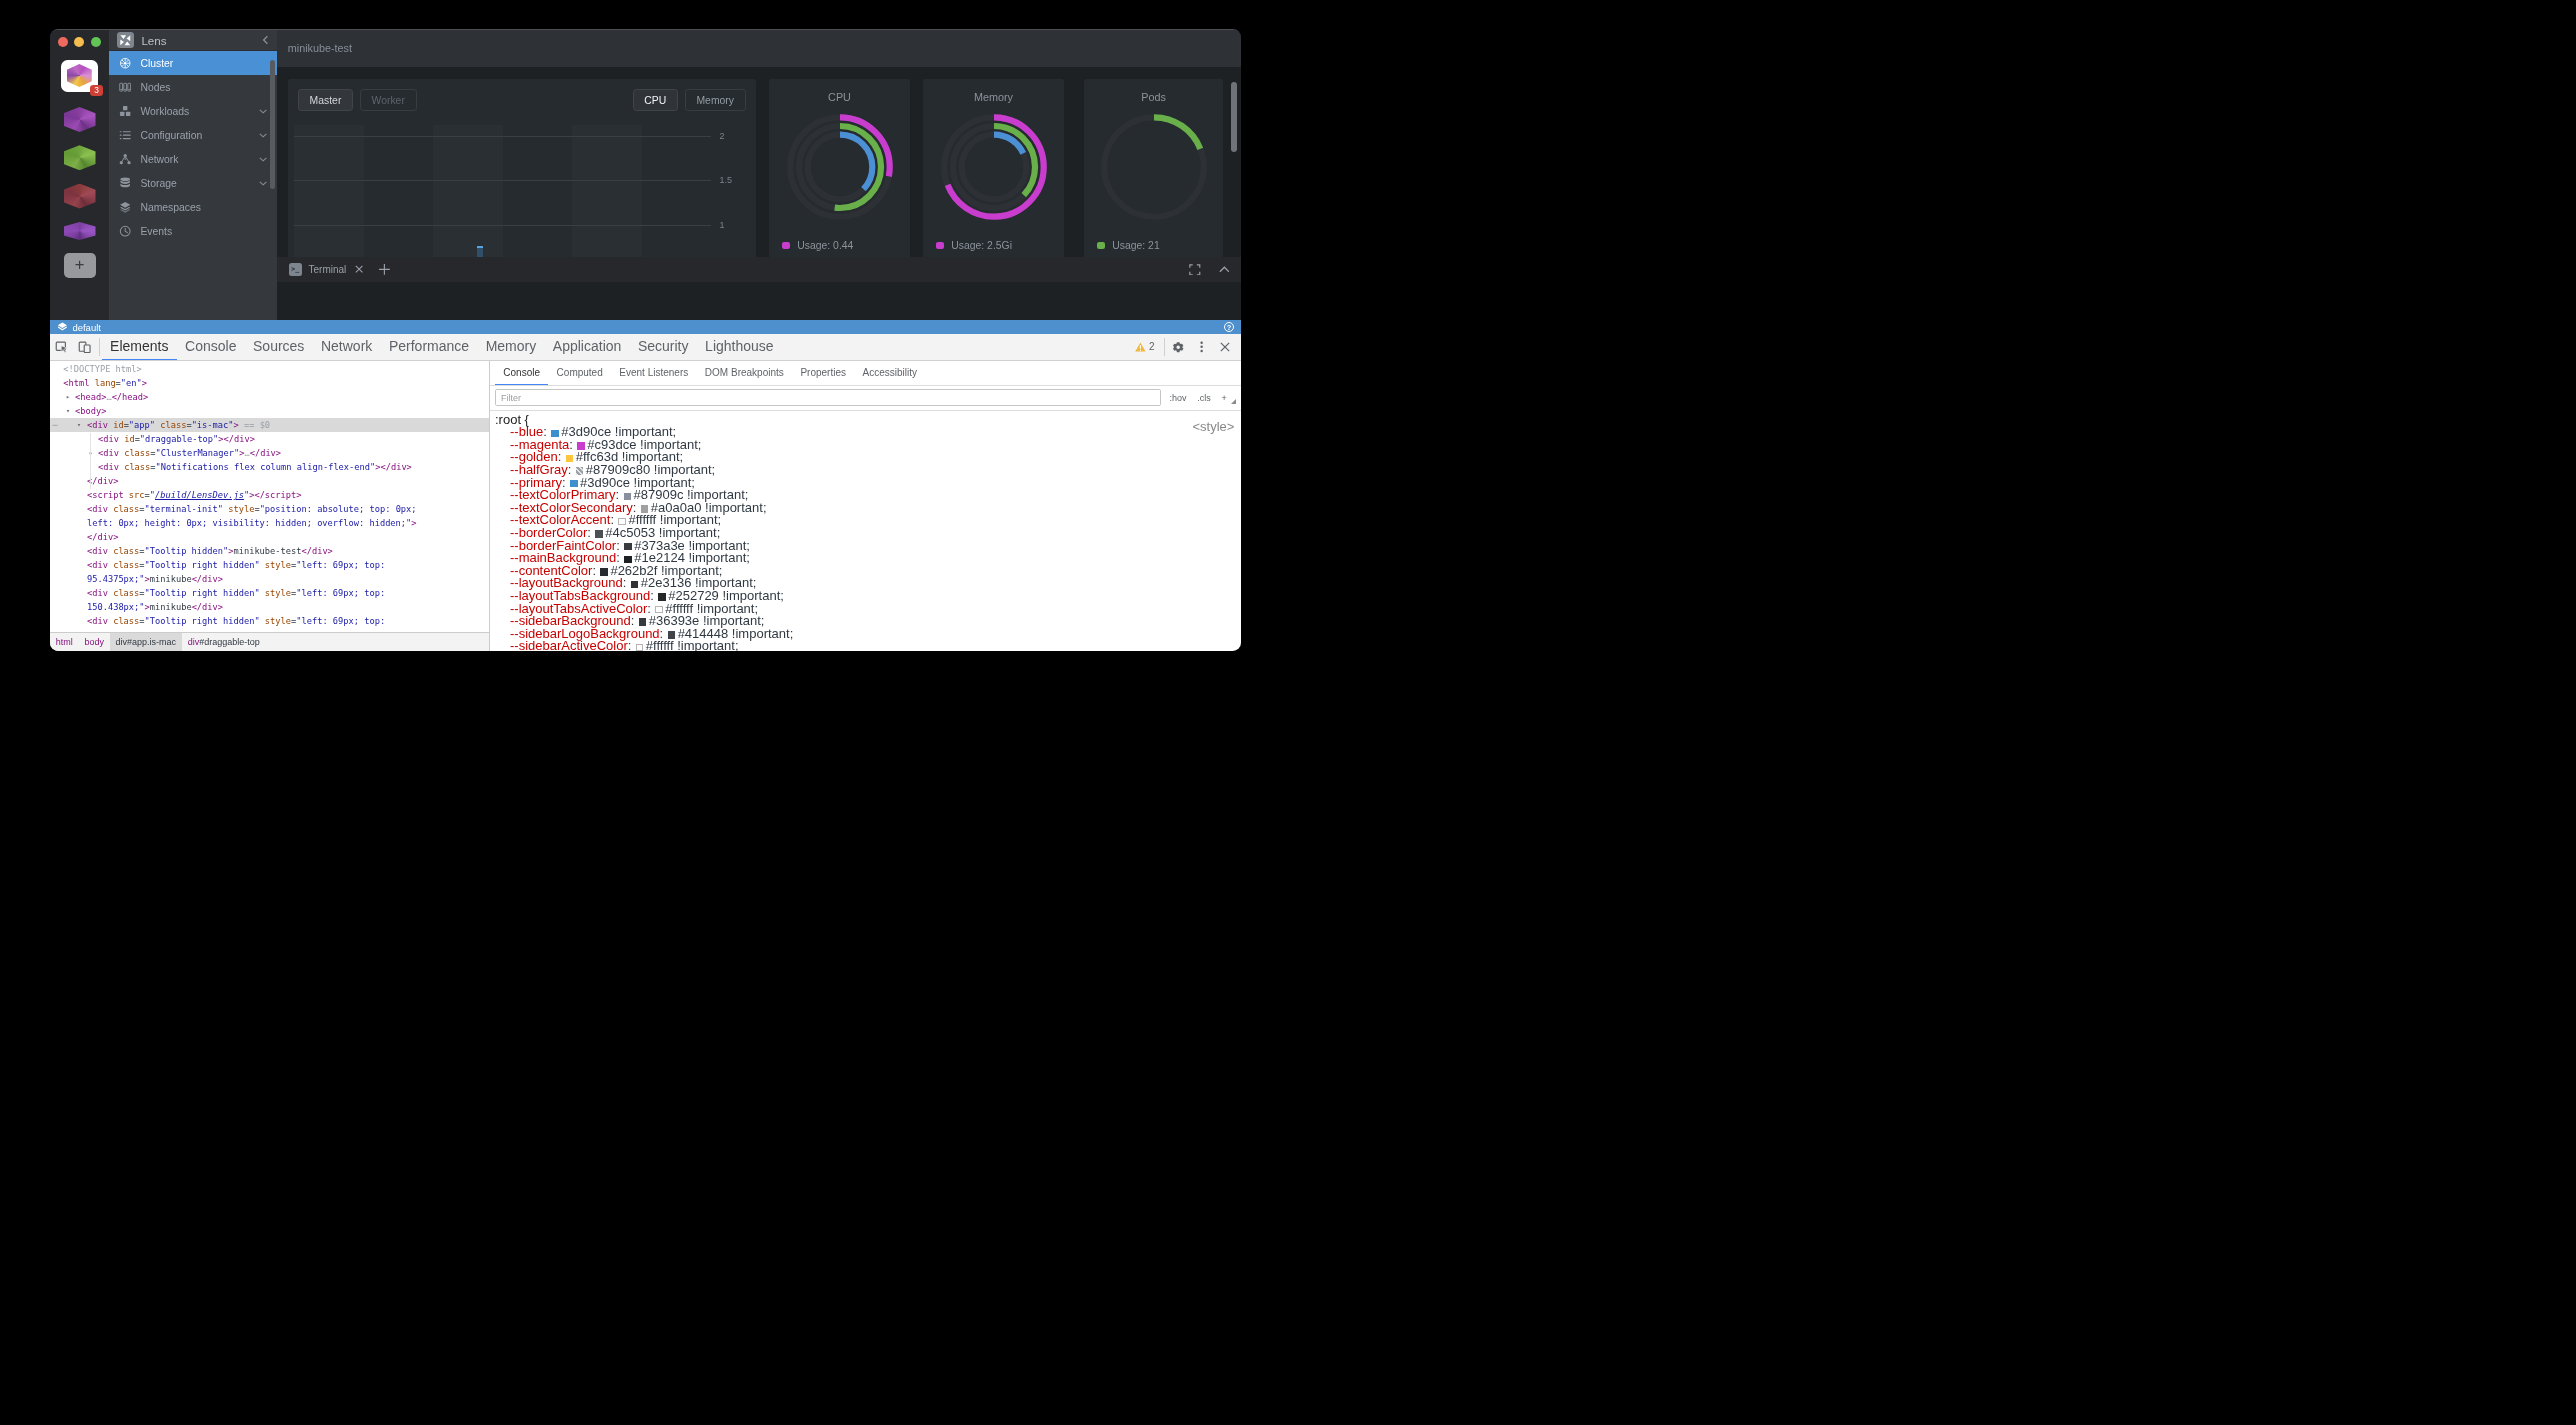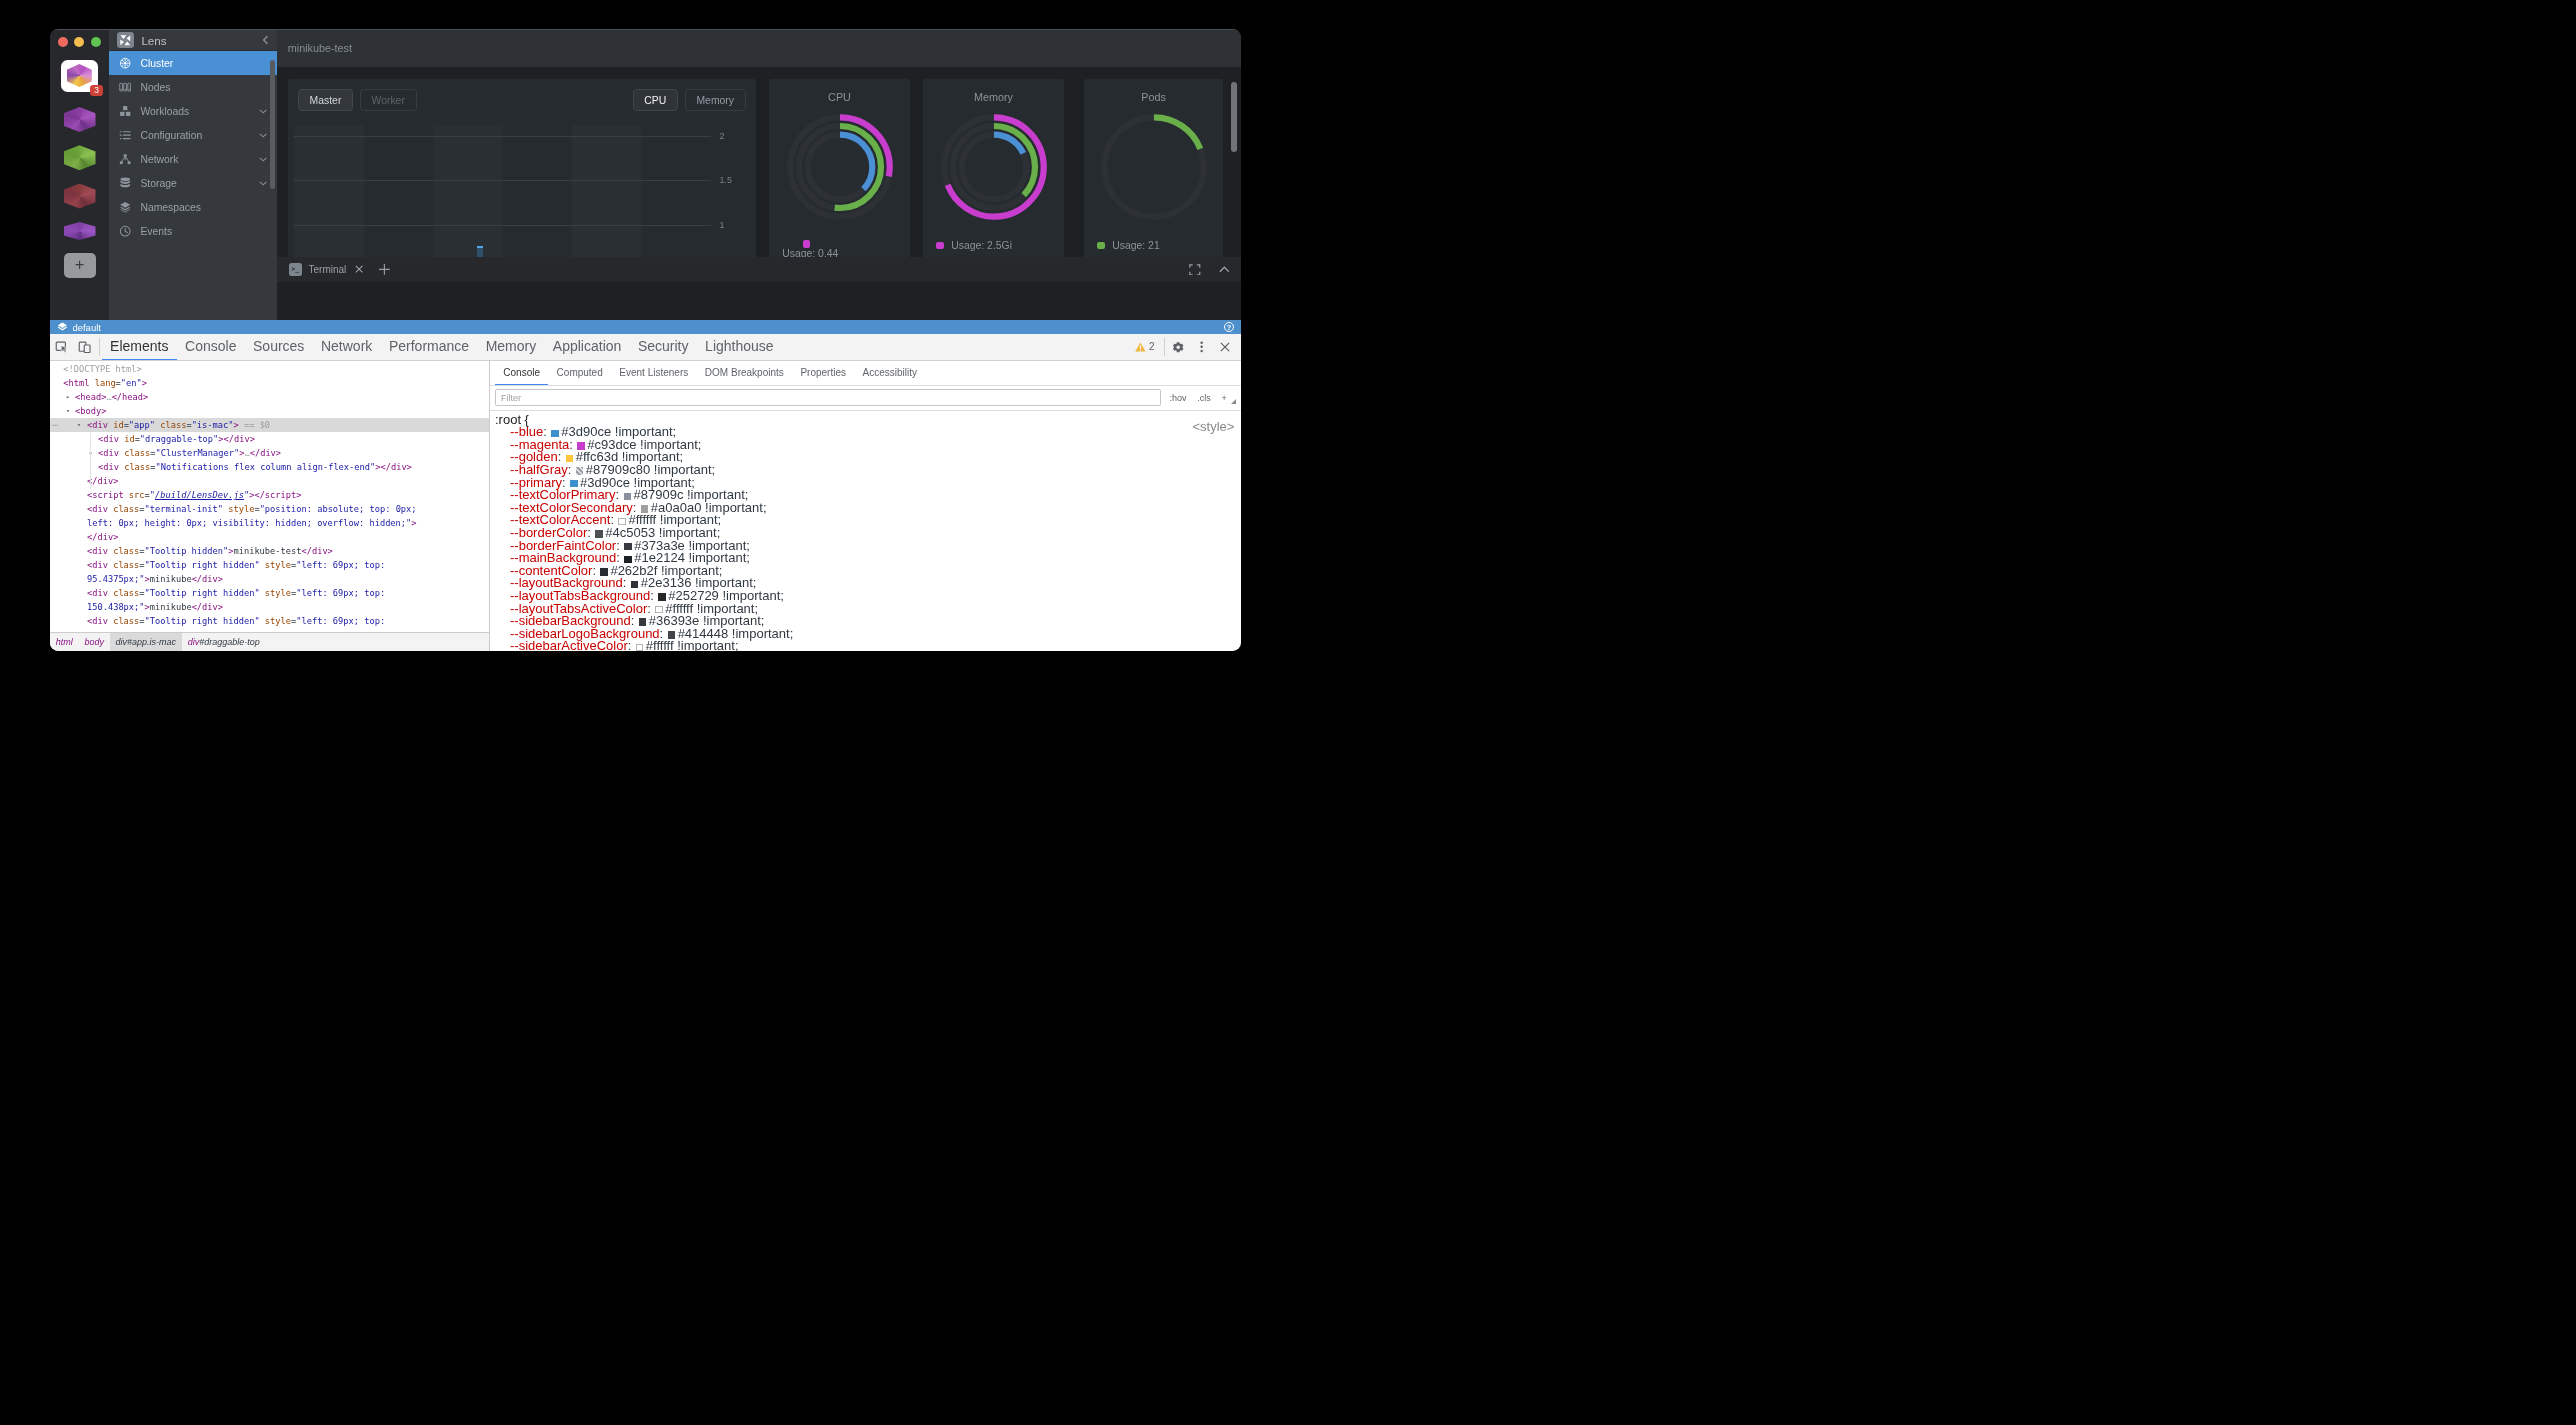--- a/index.html
+++ b/index.html
@@ -99,21 +99,21 @@
   #dom-code { flex:1; overflow:hidden; position:relative; padding-top:1.7px;
     font-family:"DejaVu Sans Mono","Liberation Mono",monospace; font-size:8.7px; }
   .cl { height:14px; line-height:14px; white-space:pre; position:relative; }
   .cl.sel { background:#d9d9d9; }
   .cl .arrow { position:absolute; font-size:6.6px; color:#727272; top:0; }
   .cl .gut { position:absolute; left:2.5px; color:#9aa0a6; }
   .tk-t { color:#881280; } .tk-a { color:#994500; } .tk-v { color:#1a1aa6; }
   .tk-p { color:#303942; } .tk-g { color:#9aa0a6; }
   .tk-l { color:#1a1aa6; text-decoration:underline;font-style:italic; }
   #guide { position:absolute; left:40px; width:0.8px; background:#e3e3e3; }
-  #crumbs { height:20px; background:#f3f3f3; border-top:0.8px solid #ccc; display:flex; align-items:center; font-size:9px;font-style:italic; }
+  #crumbs { height:20px; background:#f3f3f3; border-top:0.8px solid #ccc; display:flex; align-items:center; font-size:9px; }
   .crumb { padding:0 5.8px; line-height:19px; white-space:nowrap; }
   .crumb.sel { background:#dadada; }
   #dt-rightpane { flex:1; display:flex; flex-direction:column; min-width:0; }
   #style-tabs { height:25px; border-bottom:0.8px solid #ddd; display:flex; padding-left:5px; }
   .st-tab { padding:0 8.3px; line-height:23px; font-size:10px; color:#5f6368; border-bottom:1.7px solid transparent; white-space:nowrap; }
   .st-tab.active { color:#333; border-bottom-color:#4285f4; }
   #filter-row { height:25px; border-bottom:0.8px solid #ddd; display:flex; align-items:center; }
   #filter-input { flex:1; margin:0 8.3px 0 5px; height:16.6px; border:0.8px solid #c5c5c5; border-radius:1.7px;
     font-size:9px; padding:0 5px; color:#333; outline:none; }
   #filter-input::placeholder { color:#9e9e9e; }
@@ -338,21 +338,21 @@
           <div class="panel donut-panel" style="left: 492px; width: 141px;">
             <div class="d-title">CPU</div>
             <svg class="donut" width="116" height="116" viewBox="-70 -70 140 140">
               <circle cx="0" cy="0" r="60" fill="none" stroke="#2d3136" stroke-width="7.5"></circle>
               <circle cx="0" cy="0" r="60" fill="none" stroke="#c93dce" stroke-width="7.5" stroke-dasharray="105.55751316061705 376.99111843077515" transform="rotate(-90)"></circle>
               <circle cx="0" cy="0" r="49.5" fill="none" stroke="#2d3136" stroke-width="7.5"></circle>
               <circle cx="0" cy="0" r="49.5" fill="none" stroke="#69b04b" stroke-width="7.5" stroke-dasharray="161.72918980680257 311.01767270538954" transform="rotate(-90)"></circle>
               <circle cx="0" cy="0" r="39" fill="none" stroke="#2d3136" stroke-width="7.5"></circle>
               <circle cx="0" cy="0" r="39" fill="none" stroke="#4b90d5" stroke-width="7.5" stroke-dasharray="90.66636398260142 245.04422698000386" transform="rotate(-90)"></circle>
             </svg>
-            <div class="leg" style="top: 161px; flex-direction: column;">
+            <div class="leg" style="top: 161px;">
               <div class="sw" style="background: rgb(201, 61, 206);"></div>
               <div class="lt">Usage: 0.44</div>
             </div>
             <div class="leg" style="top: 185px;">
               <div class="sw" style="background: rgb(105, 176, 75);"></div>
               <div class="lt">Requests: 1.02</div>
             </div>
           </div>
           <div class="panel donut-panel" style="left: 646px; width: 141px;">
             <div class="d-title">Memory</div>

